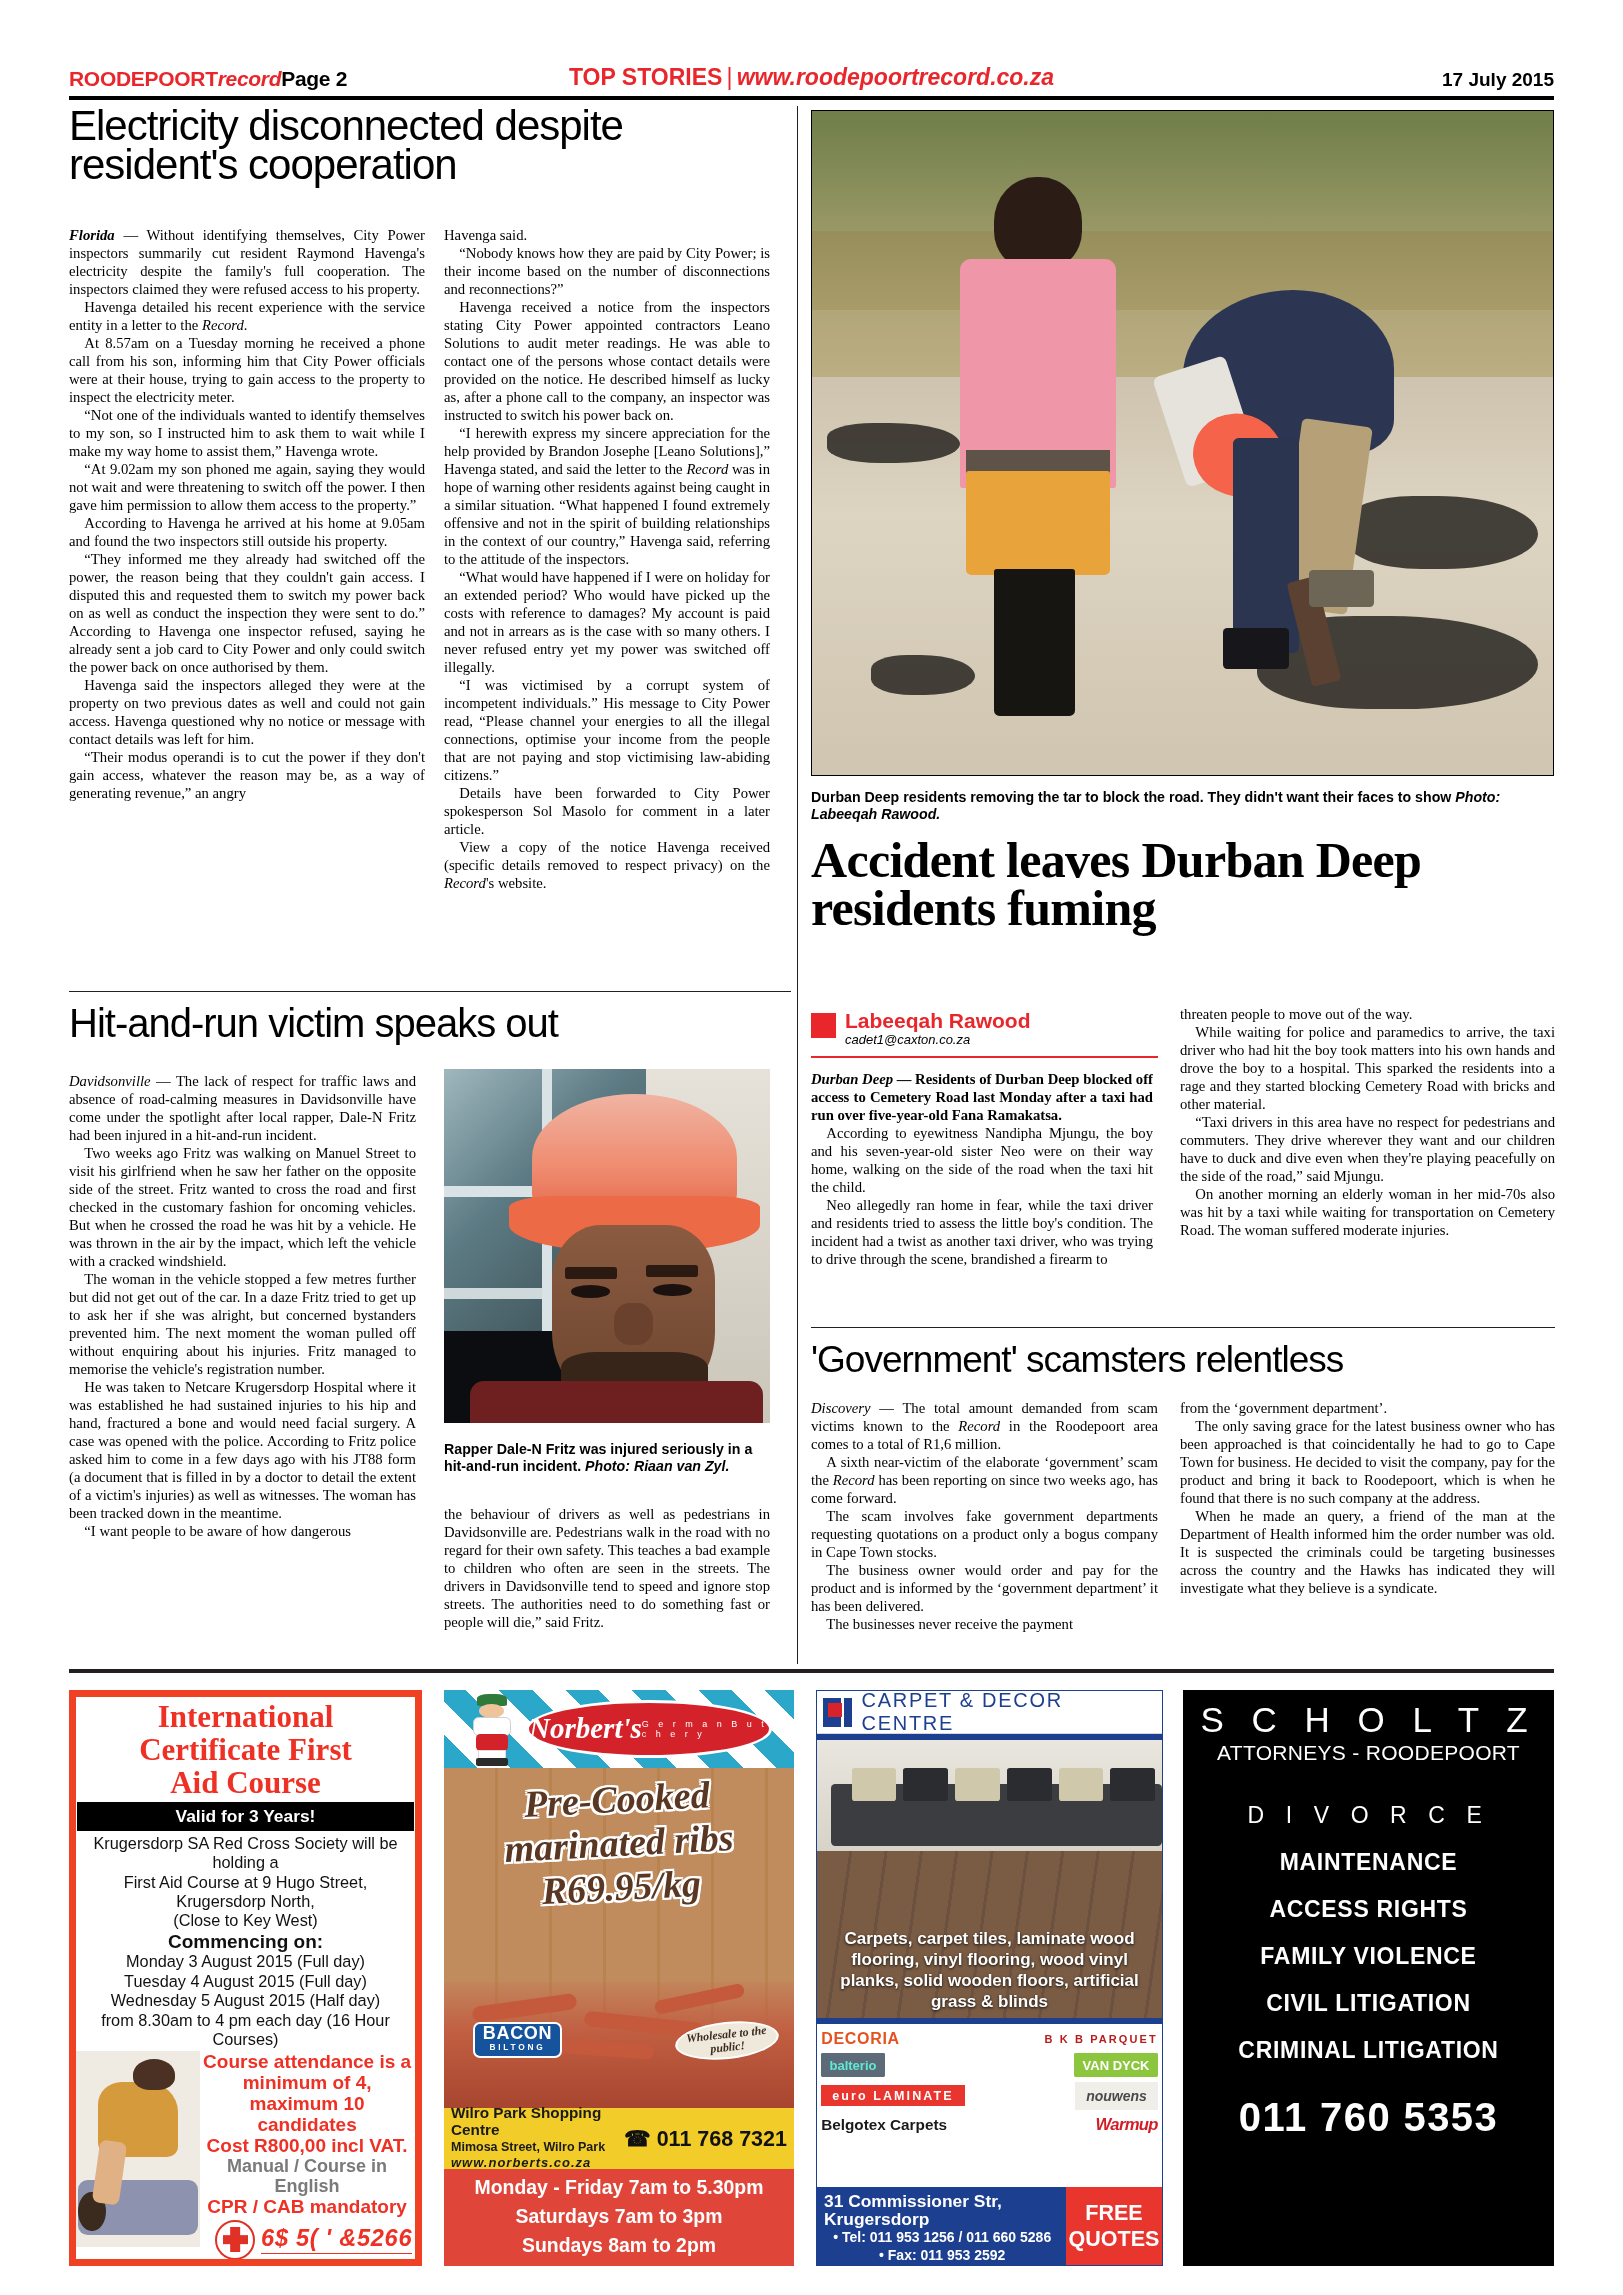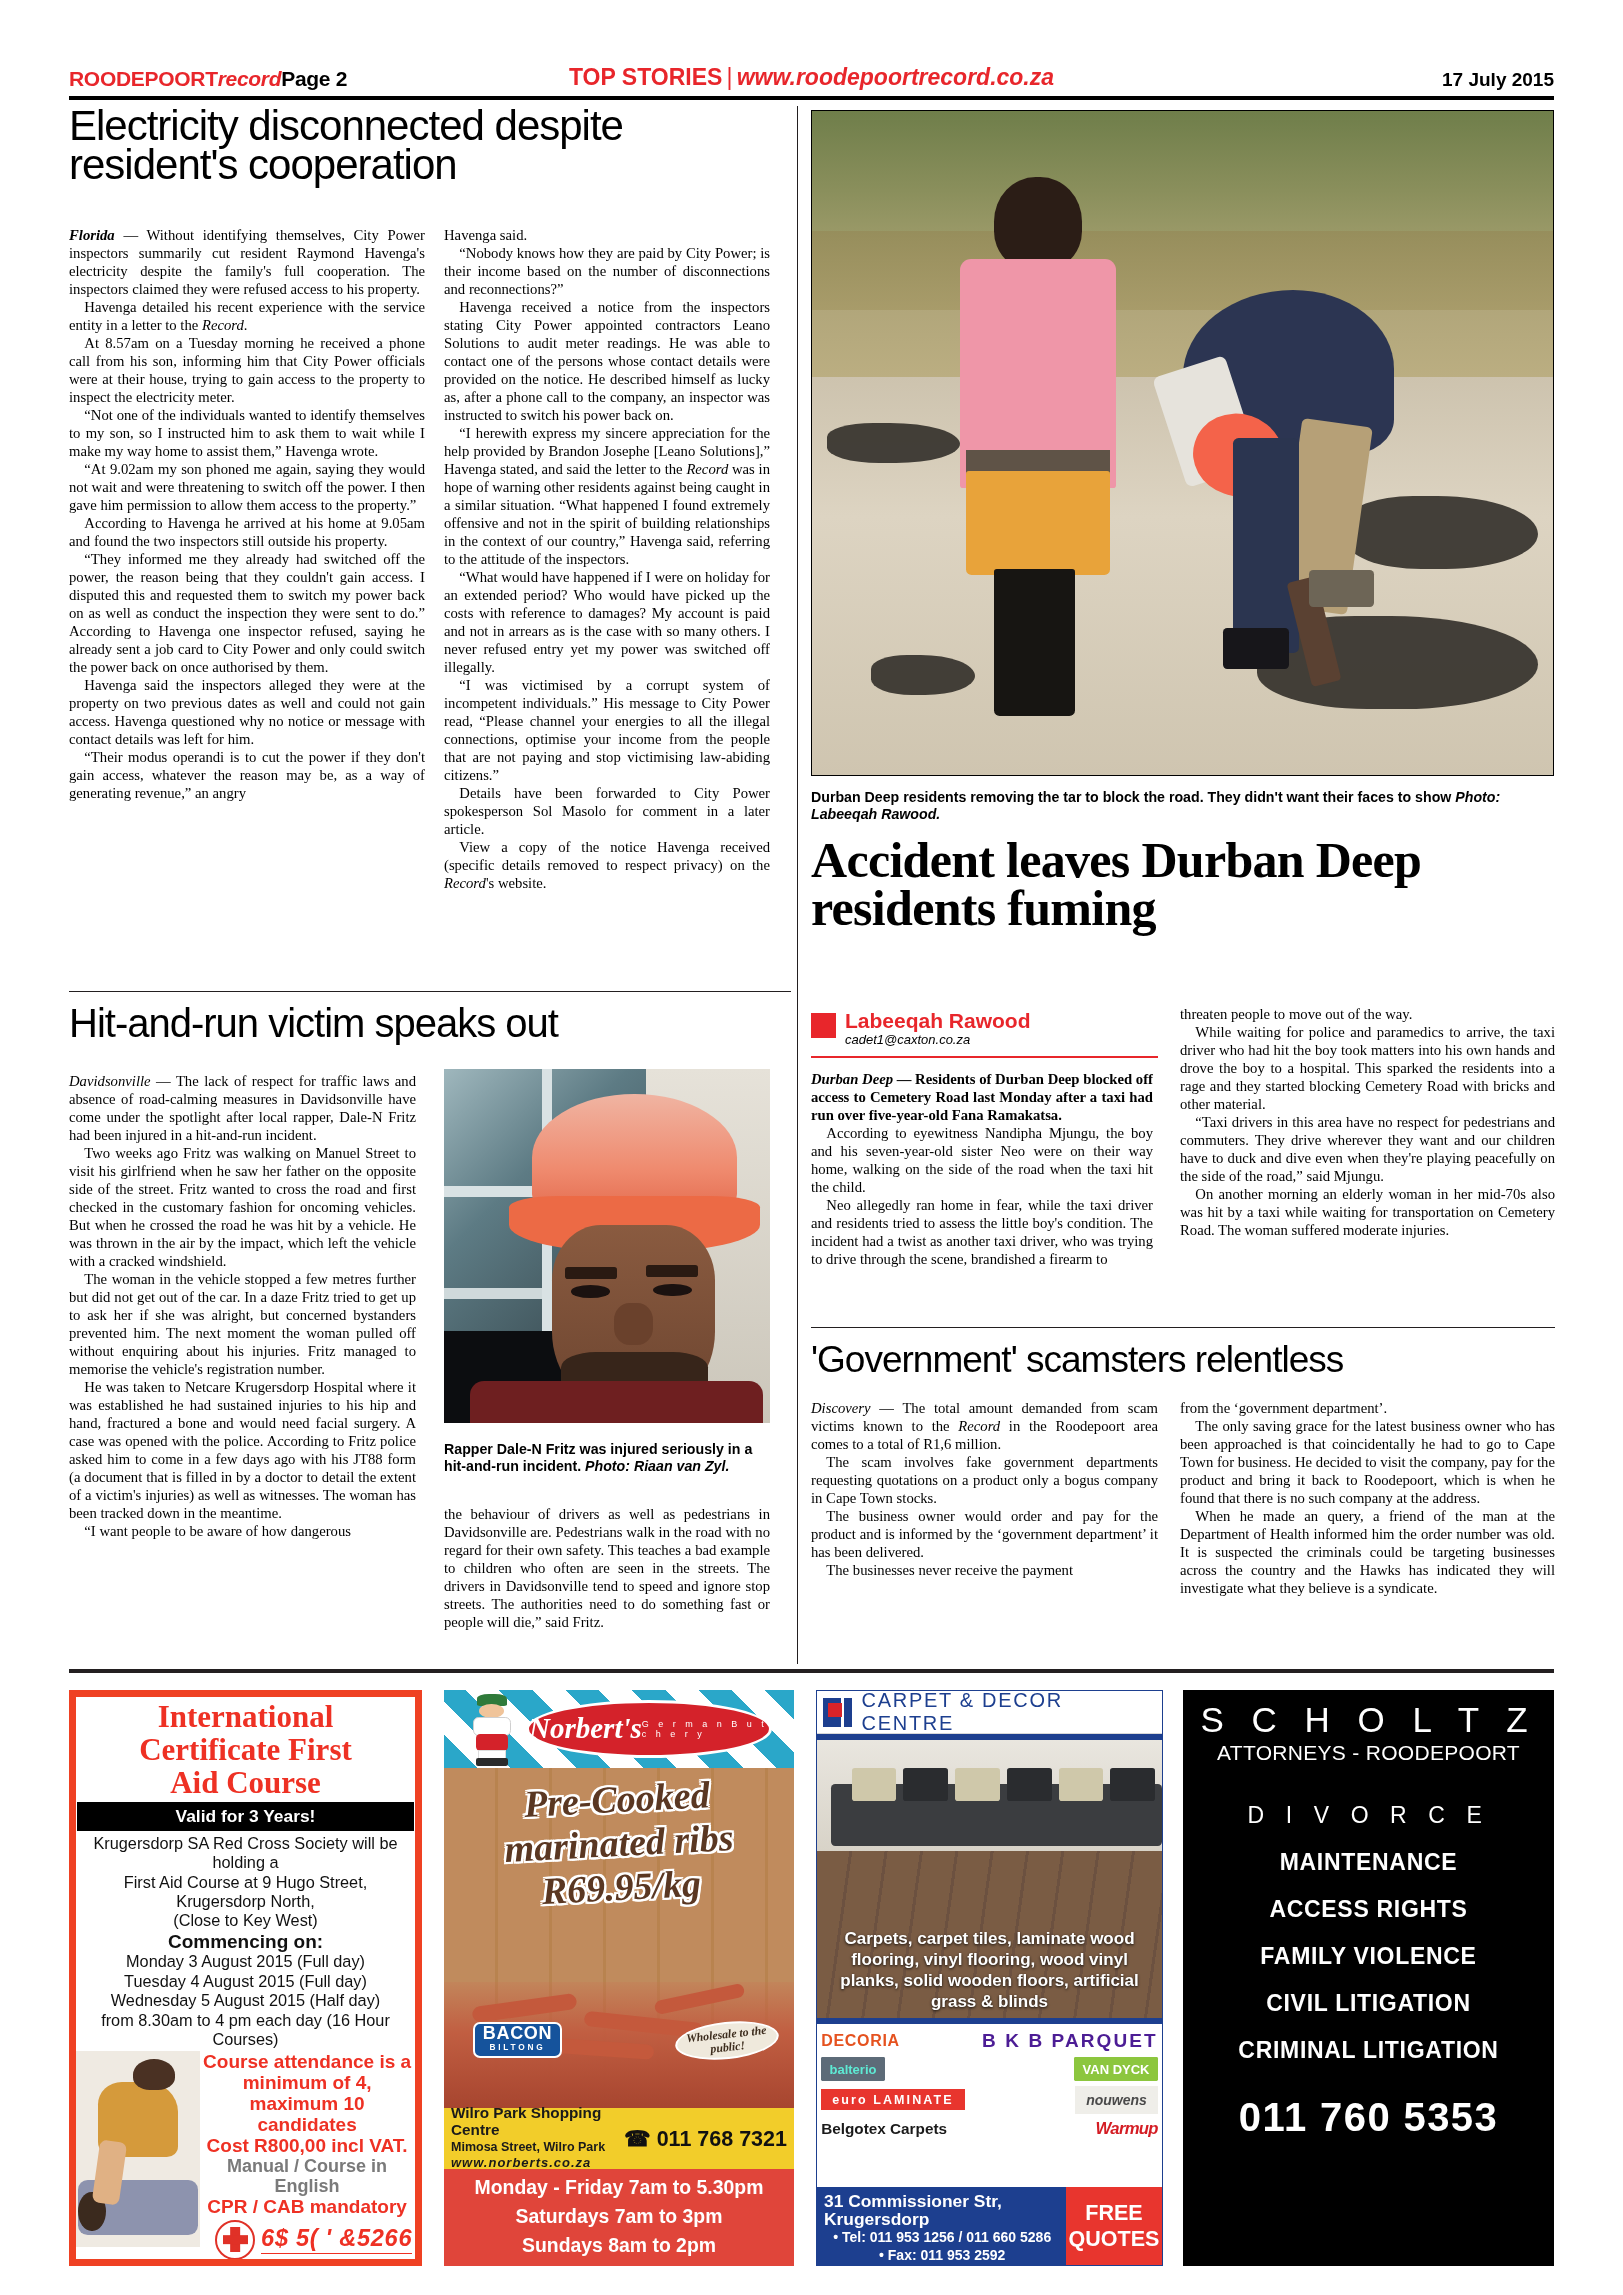--- a/index.html
+++ b/index.html
@@ -363,21 +363,21 @@
   .cd-text {
     position:absolute; left:0; bottom:5.6px; width:100%; text-align:center;
     color:#fff; font-weight:bold; font-size:17px; line-height:21px;
     text-shadow: 0 1.4px 2.8px rgba(0,0,0,.9); padding:0 7px;
   }
   .cd-bluebar2 { position:absolute; left:0; top:327px; width:100%; height:6.2px; background:#1d3f8f; }
   .cd-brands { position:absolute; left:0; top:336px; width:100%; height:139px; padding:2.8px 4.2px; }
   .brand-row { display:flex; align-items:center; justify-content:space-between; margin-bottom:5.6px; gap:4.2px;}
   .brand { font-weight:bold; font-size:13px; white-space:nowrap; }
   .b-decoria { color:#e5521f; font-size:16px; letter-spacing:0.7px; }
-  .b-bkb { color:#4c1d95; font-size:19px; letter-spacing:2.1px; }
+  .b-bkb { color:#b91c1c; font-size:11px; letter-spacing:2.1px; }
   .b-balterio { background:#5d6b78; color:#5eead4; padding:4.2px 8.3px; font-size:13px; border-radius:1.4px;}
   .b-vandyck { background:#8cc63e; color:#fff; padding:4.2px 8.3px; font-size:13px; border-radius:1.4px;}
   .b-euro { background:#e8352e; color:#fff; padding:3.5px 11px; font-size:12.5px; letter-spacing:2.1px;}
   .b-nouwens { background:#efeee9; color:#4a4a4a; padding:5.6px 11px; font-size:14px; font-style:italic;}
   .b-warmup { color:#d41d24; font-size:16.7px; font-style:italic; letter-spacing:-0.7px;}
   .b-belgotex { color:#1a1a1a; font-size:15.3px; }
   .cd-footer {
     position:absolute; left:0; bottom:0; width:100%; height:78px;
     background:#1d3f8f; color:#fff; display:flex;
   }
@@ -497,20 +497,21 @@
   <p class="first">threaten people to move out of the way.</p>
   <p>While waiting for police and paramedics to arrive, the taxi driver who had hit the boy took matters into his own hands and drove the boy to a hospital. This sparked the residents into a rage and they started blocking Cemetery Road with bricks and other material.</p>
   <p>“Taxi drivers in this area have no respect for pedestrians and commuters. They drive wherever they want and our children have to duck and dive even when they're playing peacefully on the side of the road,” said Mjungu.</p>
   <p>On another morning an elderly woman in her mid-70s also was hit by a taxi while waiting for transportation on Cemetery Road. The woman suffered moderate injuries.</p>
 </div>
 
 <h1 class="hl-main" id="story-scam-headline">'Government' scamsters relentless</h1>
 
 <div class="body-col" id="scam-col1">
   <p class="first"><i>Discovery</i> — The total amount demanded from scam victims known to the <i>Record</i> in the Roodepoort area comes to a total of R1,6 million.</p>
+  <p>A sixth near-victim of the elaborate ‘government’ scam the <i>Record</i> has been reporting on since two weeks ago, has come forward.</p>
   <p>The scam involves fake government departments requesting quotations on a product only a bogus company in Cape Town stocks.</p>
   <p>The business owner would order and pay for the product and is informed by the ‘government department’ it has been delivered.</p>
   <p>The businesses never receive the payment</p>
 </div>
 
 <div class="body-col" id="scam-col2">
   <p class="first">from the ‘government department’.</p>
   <p>The only saving grace for the latest business owner who has been approached is that coincidentally he had to go to Cape Town for business. He decided to visit the company, pay for the product and bring it back to Roodepoort, which is when he found that there is no such company at the address.</p>
   <p>When he made an query, a friend of the man at the Department of Health informed him the order number was old. It is suspected the criminals could be targeting businesses across the country and the Hawks has indicated they will investigate what they believe is a syndicate.</p>
 </div>

